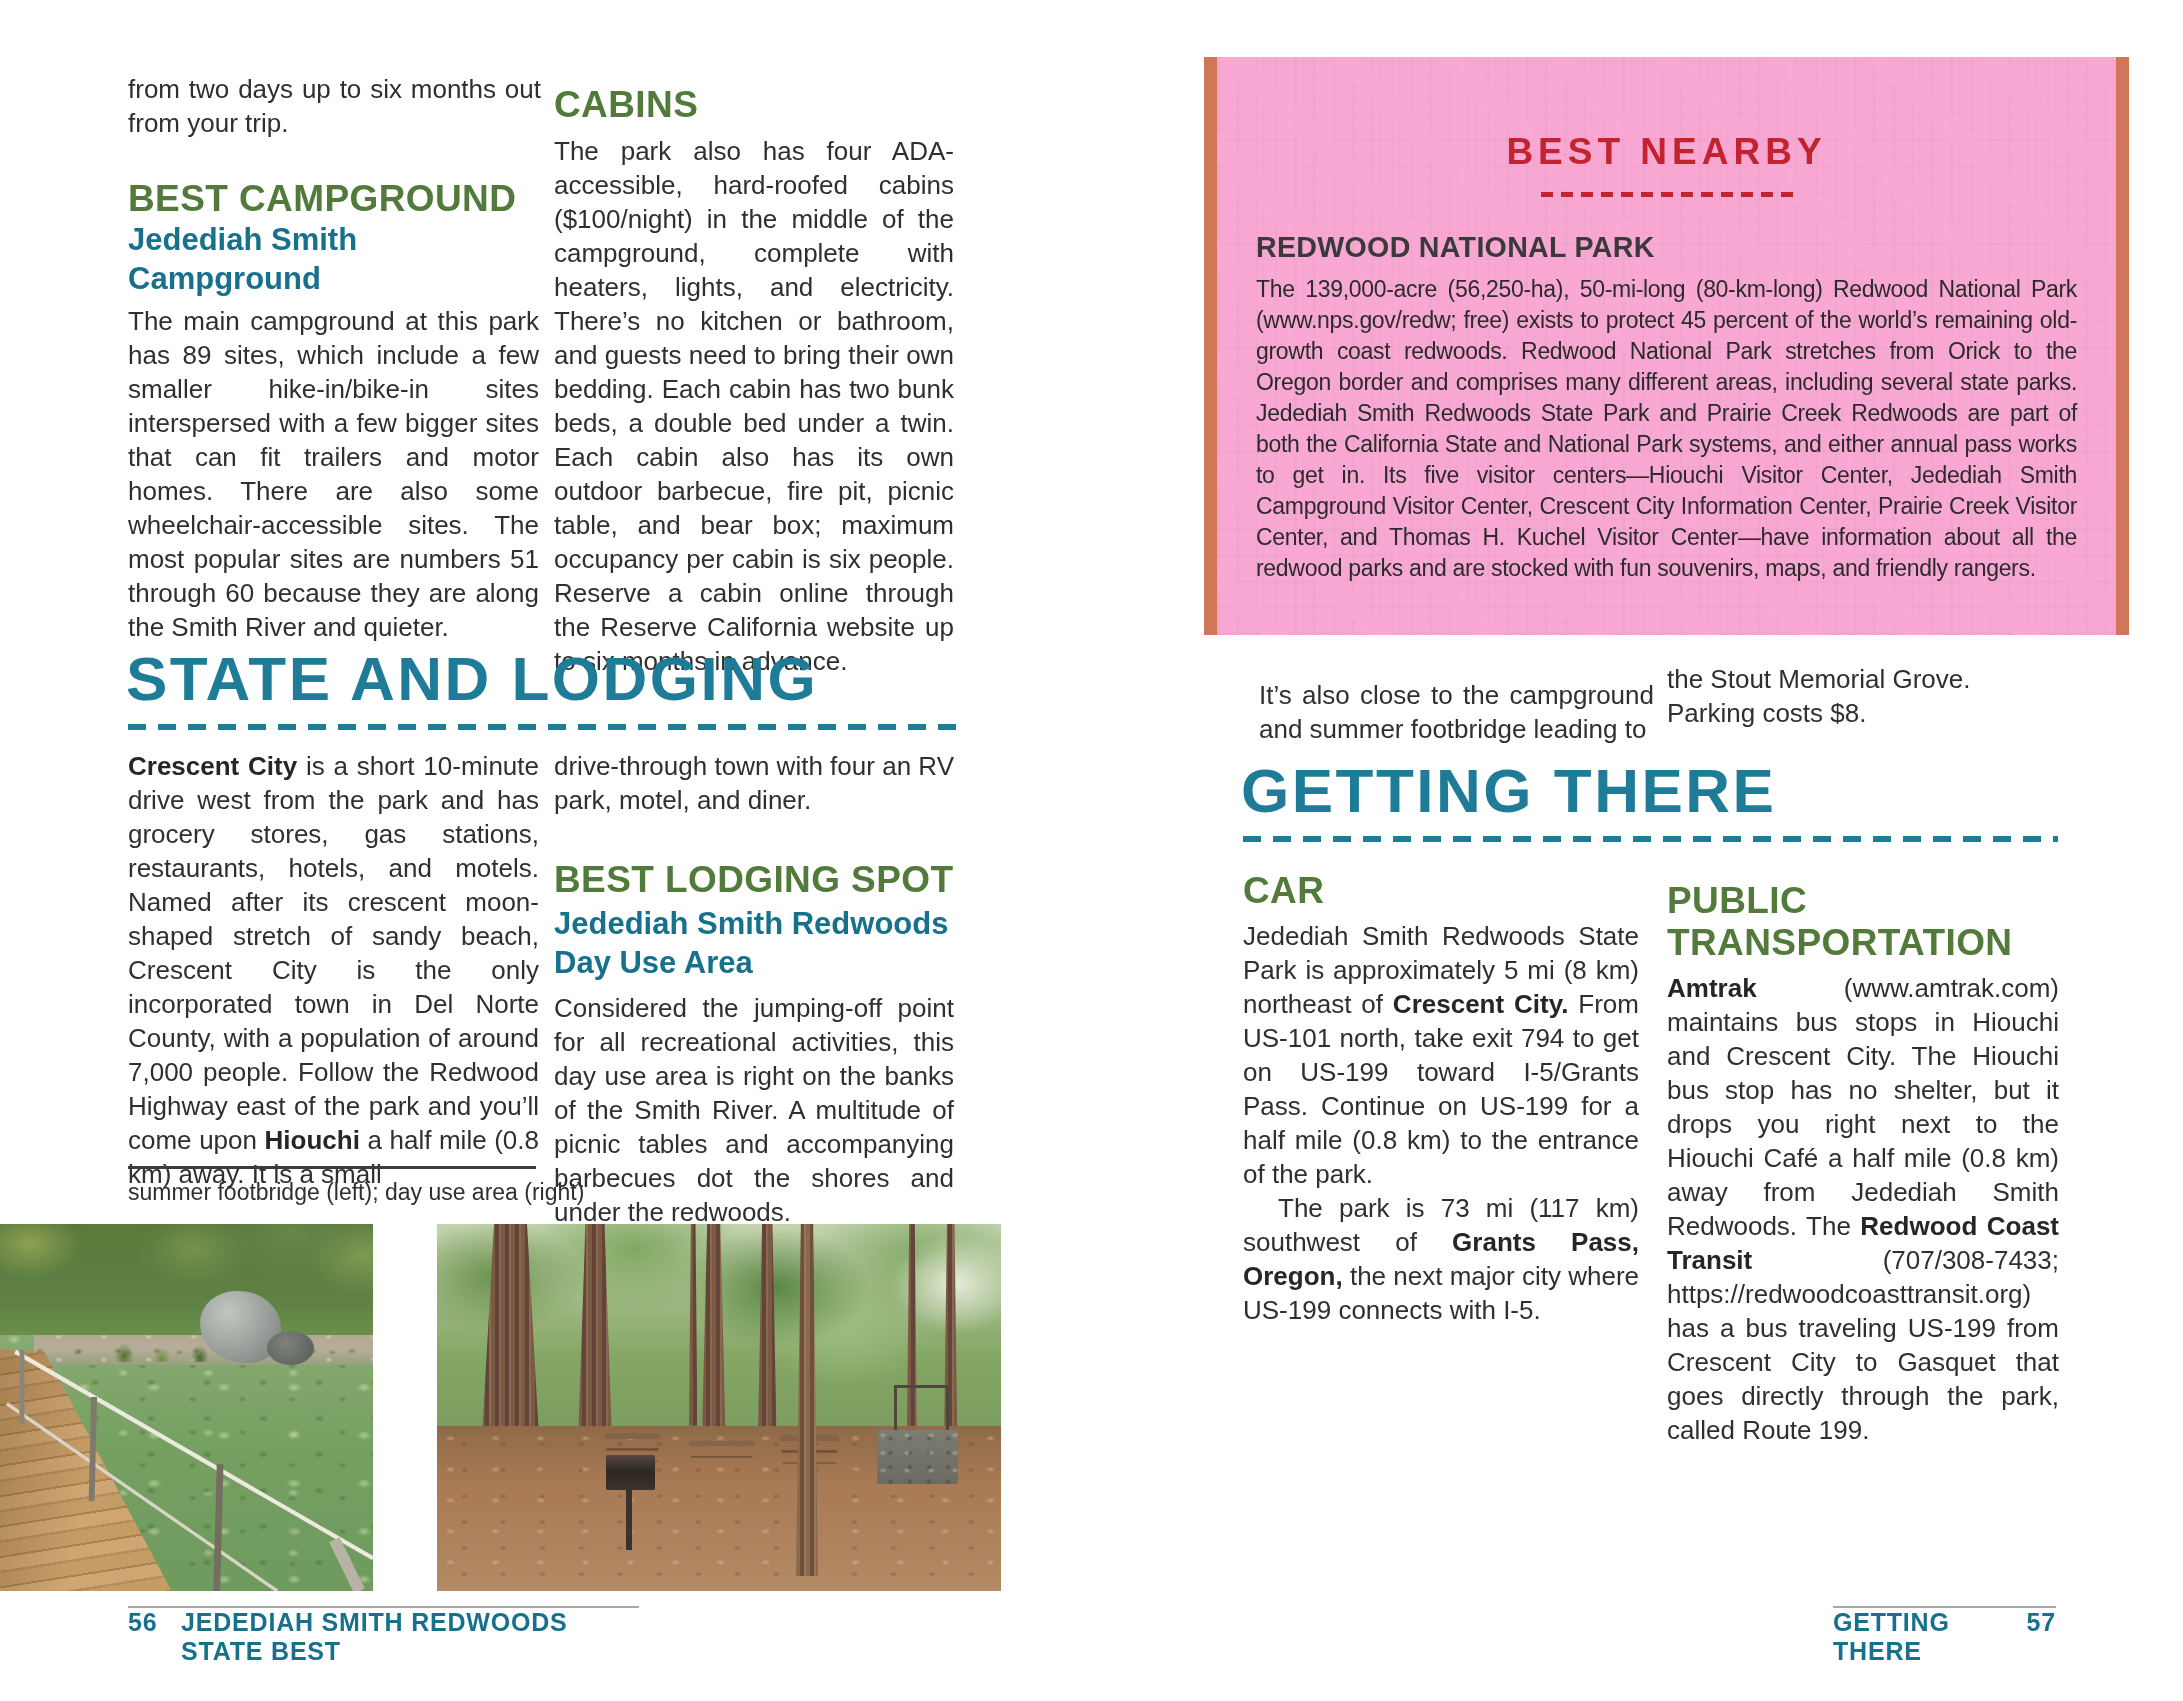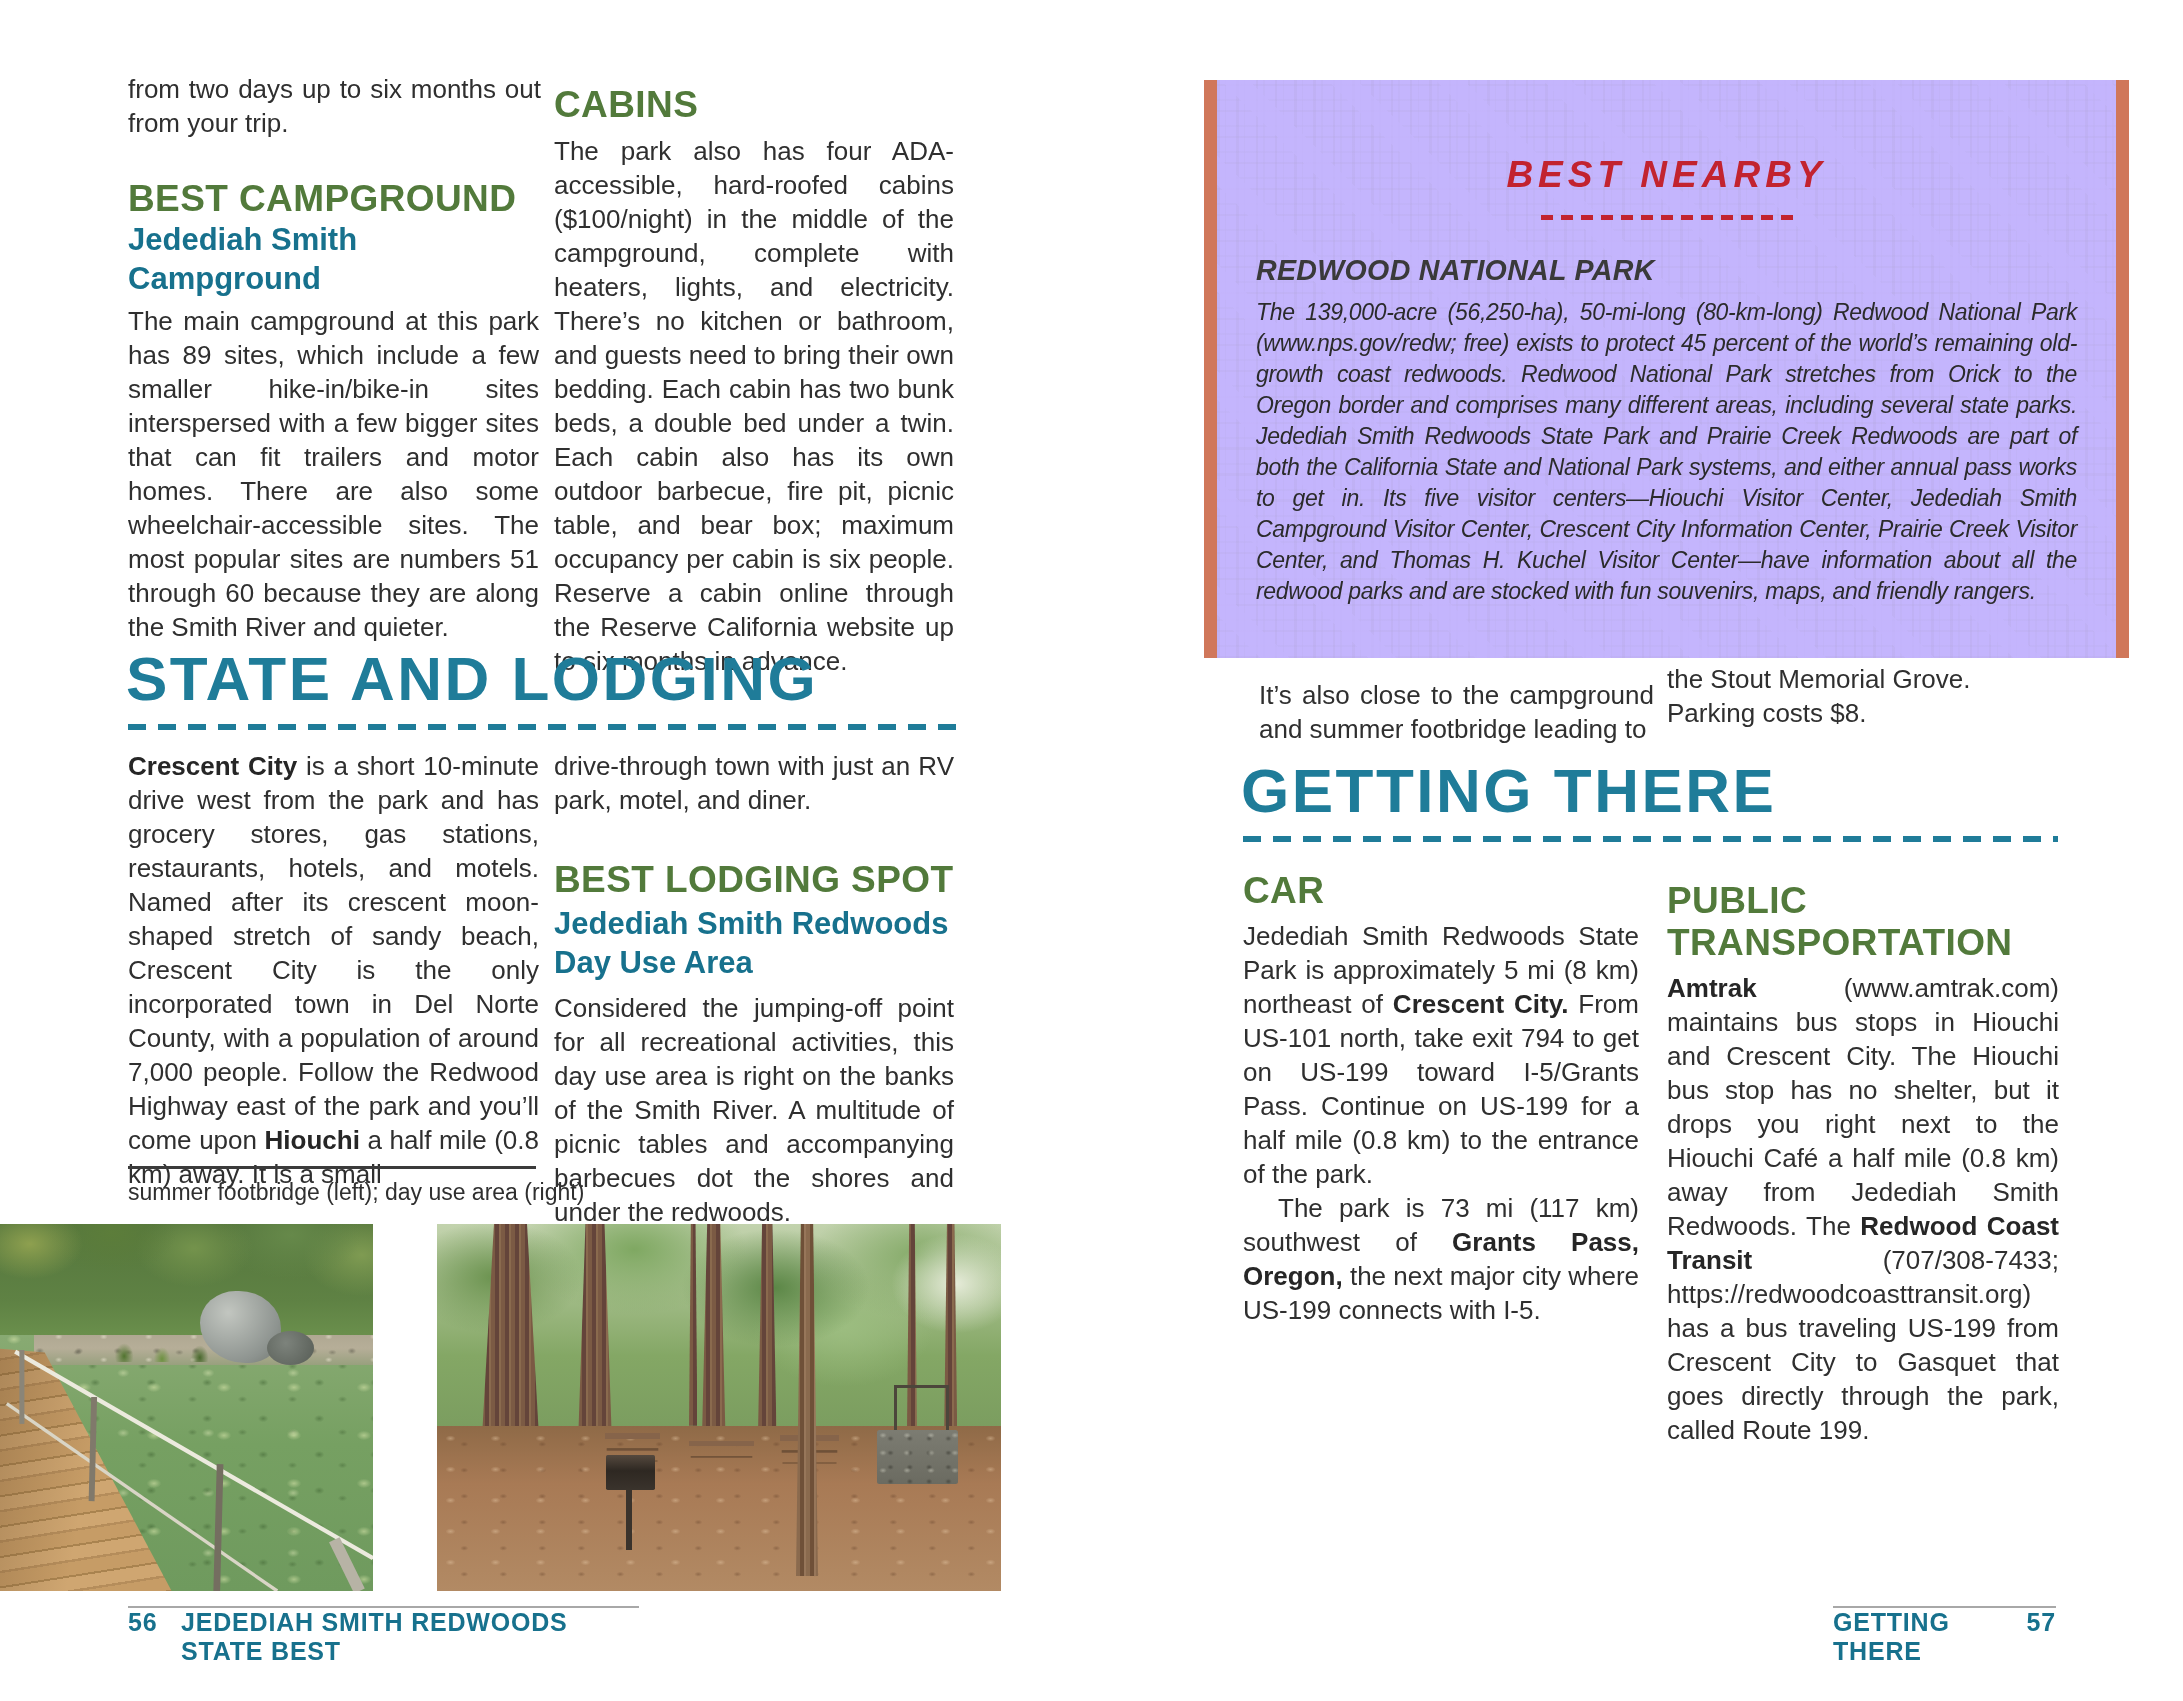--- a/index.html
+++ b/index.html
@@ -15,22 +15,22 @@
   .teal-h{font-weight:bold;color:#17718d;font-size:31px;line-height:39px}
   .stamp{font-weight:bold;color:#1f7c99;font-size:62px;letter-spacing:2.5px;line-height:62px}
   .teal-dashes{height:5.9px;background:repeating-linear-gradient(90deg,#1f7c99 0 17.6px,transparent 17.6px 30px)}
   .caption-rule{height:2.5px;background:#3b3b3b}
   .footer-rule{border-top:2.5px solid #a8a8a8}
   .footer-text{font-weight:bold;color:#17718d;font-size:25px;letter-spacing:0.8px;display:flex;margin-top:0}
   .caption{font-size:23px;color:#2f2f2f}
 
   
   .nearby{
-    left:1203px;top:80px;width:925px;height:578px;box-sizing:border-box;
-    background:#c4b5fd;border-left:13.4px solid #d0775a;border-right:13.4px solid #d0775a;font-style:italic;
+    left:1203px;top:57px;width:925px;height:578px;box-sizing:border-box;
+    background:#f9a8d4;border-left:13.4px solid #d0775a;border-right:13.4px solid #d0775a;
   }
   .nearby .texture{
     position:absolute;inset:0;opacity:.55;pointer-events:none;
     background:
       repeating-linear-gradient(90deg,rgba(125,118,106,.10) 0 2.5px,transparent 2.5px 7.6px,rgba(125,118,106,.06) 7.6px 9.2px,transparent 9.2px 19.3px),
       repeating-linear-gradient(0deg,rgba(125,118,106,.08) 0 2.5px,transparent 2.5px 11px,rgba(125,118,106,.05) 11px 12.6px,transparent 12.6px 26px);
     -webkit-mask-image:repeating-linear-gradient(45deg,#000 0 31px,rgba(0,0,0,.25) 31px 51px,#000 51px 76px);
             mask-image:repeating-linear-gradient(45deg,#000 0 31px,rgba(0,0,0,.25) 31px 51px,#000 51px 76px);
   }
   .nearby-title{position:relative;color:#c2232f;font-size:37px;font-weight:bold;letter-spacing:5px;text-align:center;margin-top:74px}
@@ -127,21 +127,21 @@
 
   <div class="abs green-h" style="left:554px;top:84px">CABINS</div>
   <p class="abs body-text" style="left:554px;top:134px;width:400px;margin:0">The park also has four ADA-accessible, hard-roofed cabins ($100/night) in the middle of the campground, complete with heaters, lights, and electricity. There’s no kitchen or bathroom, and guests need to bring their own bedding. Each cabin has two bunk beds, a double bed under a twin. Each cabin also has its own outdoor barbecue, fire pit, picnic table, and bear box; maximum occupancy per cabin is six people. Reserve a cabin online through the Reserve California website up to six months in advance.</p>
 
   <div class="abs stamp" style="left:126px;top:648px">STATE AND LODGING</div>
   <div class="abs teal-dashes" style="left:128px;top:724px;width:830px"></div>
 
   <p class="abs body-text" style="left:128px;top:749px;width:411px;margin:0"><b>Crescent City</b> is a short 10-minute drive west from the park and has grocery stores, gas stations, restaurants, hotels, and motels. Named after its crescent moon-shaped stretch of sandy beach, Crescent City is the only incorporated town in Del Norte County, with a population of around 7,000 people. Follow the Redwood Highway east of the park and you’ll come upon <b>Hiouchi</b> a half mile (0.8 km) away. It is a small</p>
 
   <div class="abs" style="left:554px;top:749px;width:400px">
-    <p class="body-text" style="margin:0">drive-through town with just an RV park, motel, and diner.</p>
+    <p class="body-text" style="margin:0">drive-through town with four an RV park, motel, and diner.</p>
     <div class="green-h" style="margin-top:42px">BEST LODGING SPOT</div>
     <div class="teal-h" style="margin-top:3.4px">
       <div>Jedediah Smith Redwoods</div>
       <div>Day Use Area</div>
     </div>
     <p class="body-text" style="margin:8.4px 0 0 0">Considered the jumping-off point for all recreational activities, this day use area is right on the banks of the Smith River. A multitude of picnic tables and accompanying barbecues dot the shores and under the redwoods.</p>
   </div>
 
   <div class="abs caption-rule" style="left:128px;top:1166px;width:408px"></div>
   <div class="abs caption" style="left:128px;top:1179px">summer footbridge (left); day use area (right)</div>

